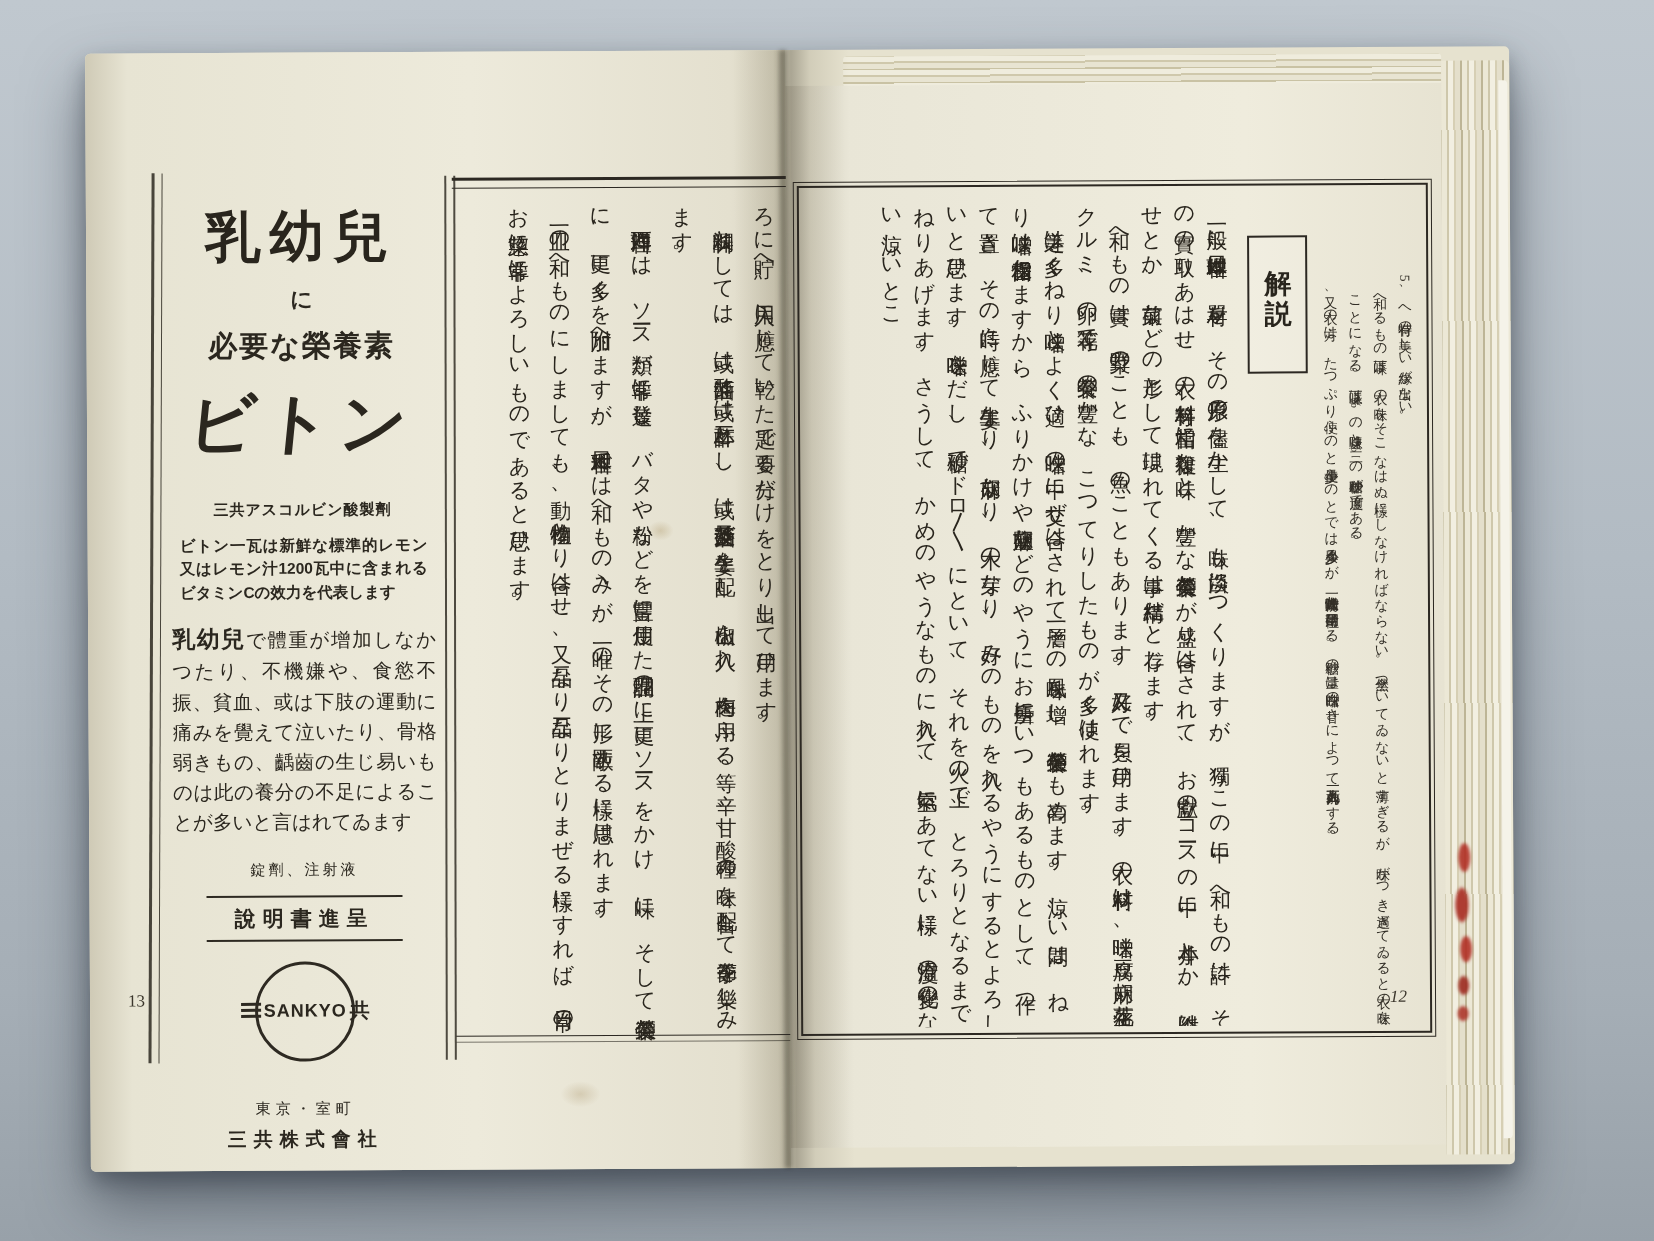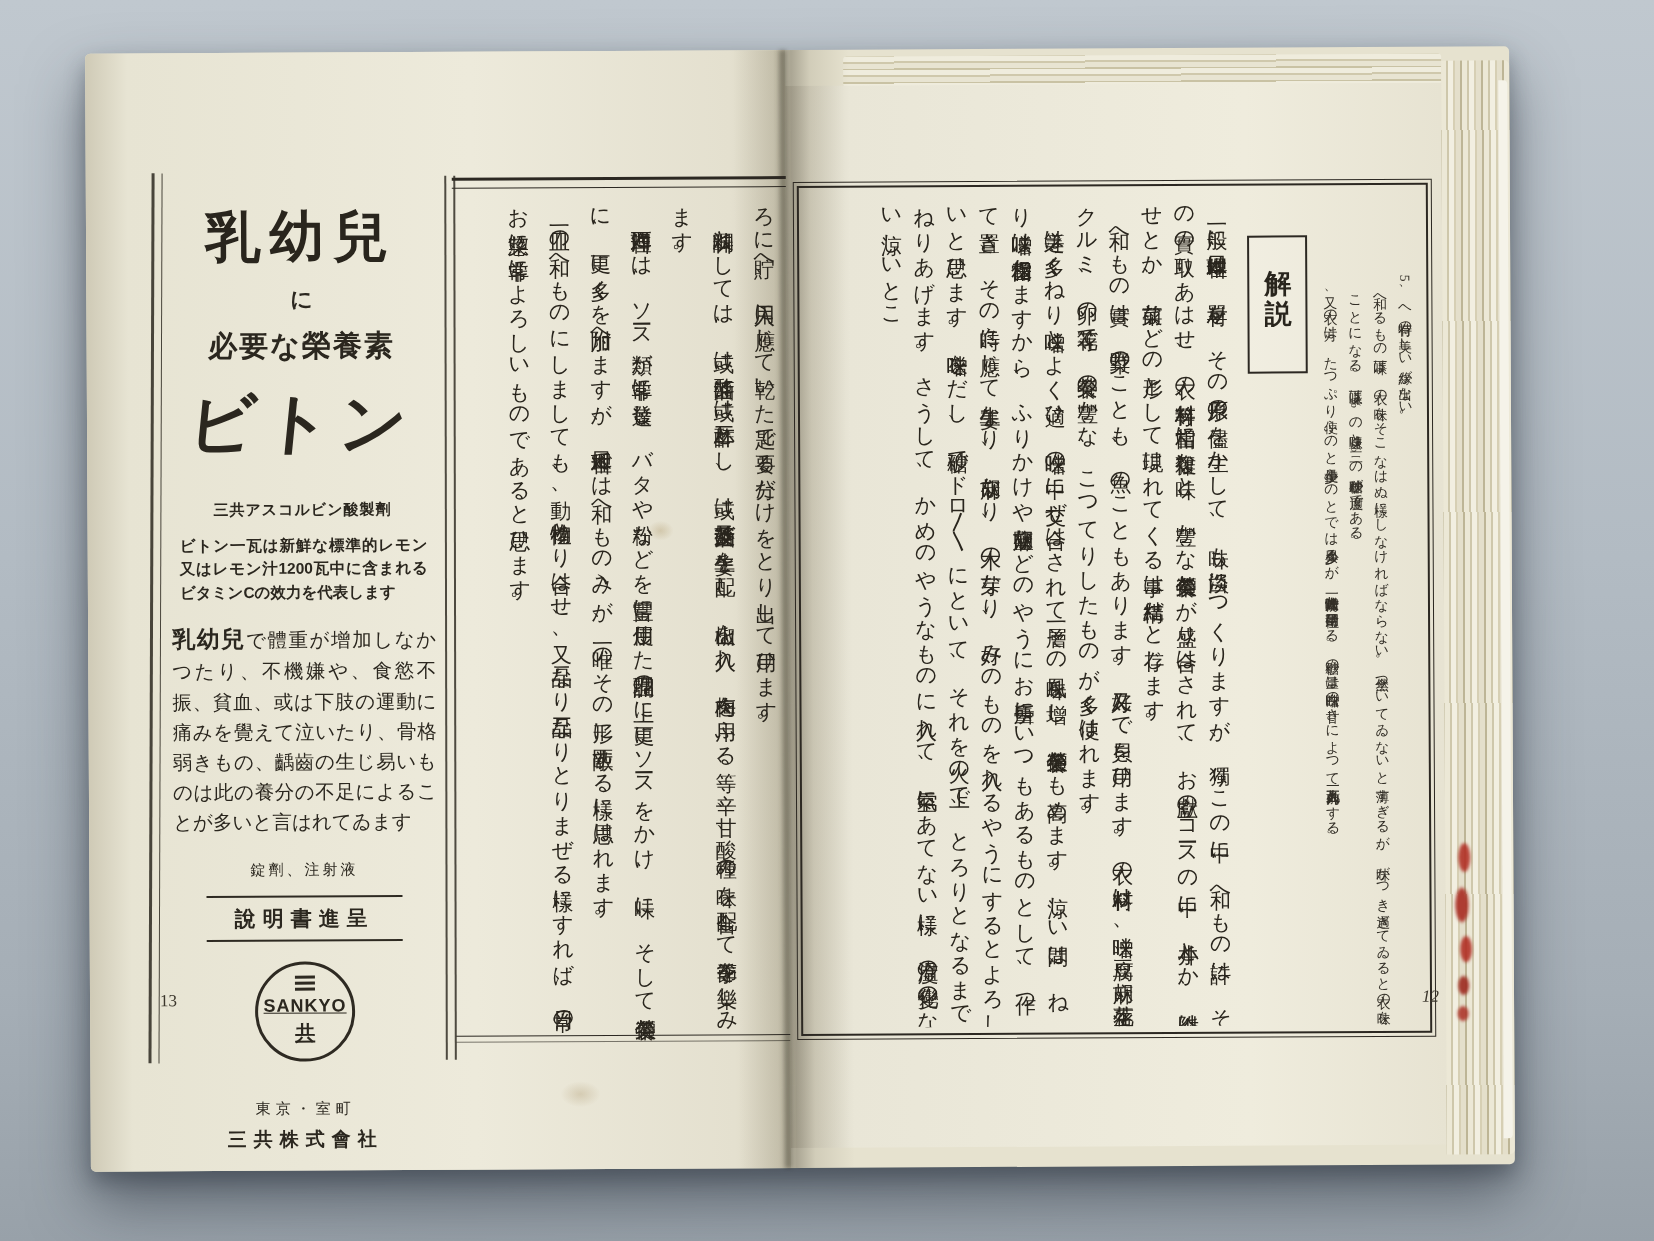--- a/index.html
+++ b/index.html
@@ -44,28 +44,28 @@
   .ad-subhead{font-family:"Liberation Sans","DejaVu Sans",sans-serif;font-weight:bold;font-size:29px;letter-spacing:2px;margin-top:12px;}
   .ad-product{font-family:"Liberation Sans","DejaVu Sans",sans-serif;font-weight:bold;font-size:66px;letter-spacing:8px;margin-top:12px;transform:skewX(-6deg);}
   .ad-maker{font-family:"Liberation Sans","DejaVu Sans",sans-serif;font-weight:bold;font-size:15px;letter-spacing:1px;margin-top:32px;}
   .ad-claim{font-family:"Liberation Sans","DejaVu Sans",sans-serif;font-weight:600;font-size:15.5px;line-height:1.5;text-align:justify;margin:14px 10px 0 12px;}
   .ad-body{font-size:19.5px;line-height:1.55;text-align:justify;margin:18px 2px 0 4px;font-weight:500;}
   .ad-body b{font-size:23px;font-weight:bold;}
   .ad-forms{font-size:15px;letter-spacing:3px;margin-top:22px;}
   .ad-offer{font-family:"Liberation Sans","DejaVu Sans",sans-serif;font-weight:bold;font-size:21px;letter-spacing:7px;
         border-top:2.5px solid #2e2a22;border-bottom:2.5px solid #2e2a22;padding:7px 0;width:196px;margin:16px auto 0;}
   .logo{width:94px;height:94px;border:3.5px solid #2e2a22;border-radius:50%;margin:20px auto 0;
-        display:flex;flex-direction:column;align-items:center;justify-content:center;gap:3px;text-decoration:underline;}
+        display:flex;align-items:center;justify-content:center;gap:3px;}
   .logo-bars{display:flex;flex-direction:column;gap:2.5px;margin-bottom:2px;}
   .logo-bars i{display:block;width:20px;height:3.5px;background:#2e2a22;}
   .logo-name{font-family:"Liberation Sans","DejaVu Sans",sans-serif;font-weight:bold;font-size:18px;letter-spacing:1px;}
   .logo-kanji{font-size:20px;font-weight:bold;}
   .ad-address{font-size:15px;letter-spacing:5px;margin-top:38px;}
   .ad-company{font-size:19px;font-weight:bold;letter-spacing:7px;margin-top:8px;}
-  .pn{position:absolute;font-size:17px;color:#3b362c;margin-left:32px;}
+  .pn{position:absolute;font-size:17px;color:#3b362c;}
 
   
   .vtext{writing-mode:vertical-rl;text-orientation:mixed;color:#29251d;}
   .left-rule-top{position:absolute;left:366px;top:126px;width:334px;height:7px;
         border-top:3px solid #2c2822;border-bottom:1.5px solid #2c2822;}
   .left-rule-bottom{position:absolute;left:366px;top:984px;width:334px;height:5px;
         border-top:1.5px solid #2c2822;border-bottom:1px solid rgba(44,40,34,.6);}
   .divider{position:absolute;left:357px;top:124px;width:7px;height:884px;
         border-left:2px solid #332f26;border-right:2px solid #332f26;transform:rotate(.2deg);opacity:.85;}
   .left-article{position:absolute;left:372px;top:142px;width:326px;height:845px;

